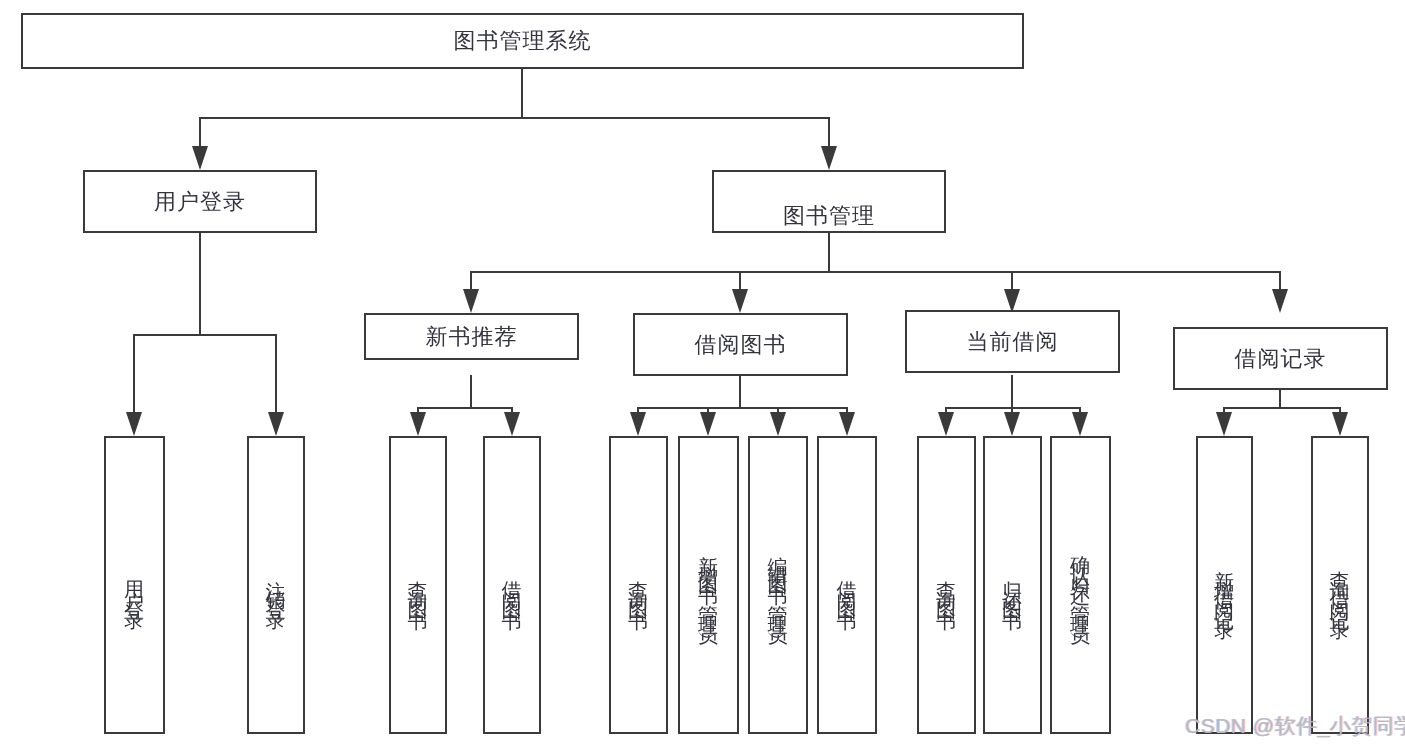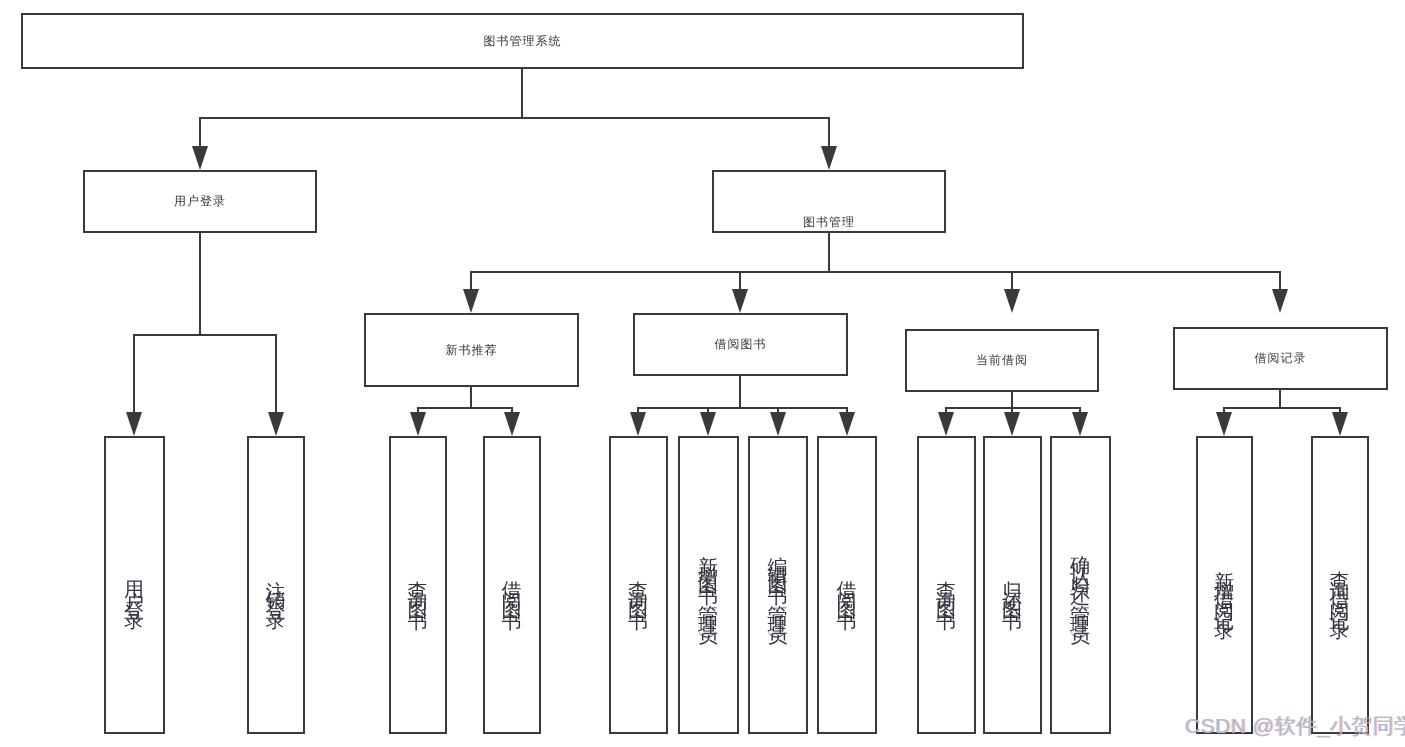--- a/index.html
+++ b/index.html
@@ -26,21 +26,21 @@
     box-sizing: border-box;
     border: 2px solid #3a3a3a;
     background: #ffffff;
     color: #34343e;
     display: flex;
     align-items: center;
     justify-content: center;
     z-index: 2;
   }
   .node.h-node {
-    font-size: 12px;
+    font-size: 22px;
     letter-spacing: 1px;
     white-space: nowrap;
   }
   .node.leaf {
     font-size: 20px;
   }
   .node.leaf .vtext {
     writing-mode: vertical-rl;
     text-orientation: mixed;
     letter-spacing: 10px;
@@ -134,27 +134,27 @@
     <span>图书管理系统</span>
   </div>
 
   <div class="node h-node" style="left:83px; top:170px; width:234px; height:63px;">
     <span>用户登录</span>
   </div>
   <div class="node h-node" style="left:712px; top:170px; width:234px; height:63px;align-items:flex-end;">
     <span>图书管理</span>
   </div>
 
-  <div class="node h-node" style="left:364px; top:313px; width:215px; height:74px;">
+  <div class="node h-node" style="left:364px; top:313px; width:215px; height:47px;">
     <span>新书推荐</span>
   </div>
   <div class="node h-node" style="left:633px; top:313px; width:215px; height:63px;">
     <span>借阅图书</span>
   </div>
-  <div class="node h-node" style="left:905px; top:329px; width:194px; height:63px;">
+  <div class="node h-node" style="left:905px; top:310px; width:215px; height:63px;">
     <span>当前借阅</span>
   </div>
   <div class="node h-node" style="left:1173px; top:327px; width:215px; height:63px;">
     <span>借阅记录</span>
   </div>
 
   <div class="node leaf" style="left:104px; top:436px; width:61px; height:298px;">
     <span class="vtext">用户登录</span>
   </div>
   <div class="node leaf" style="left:247px; top:436px; width:58px; height:298px;">

